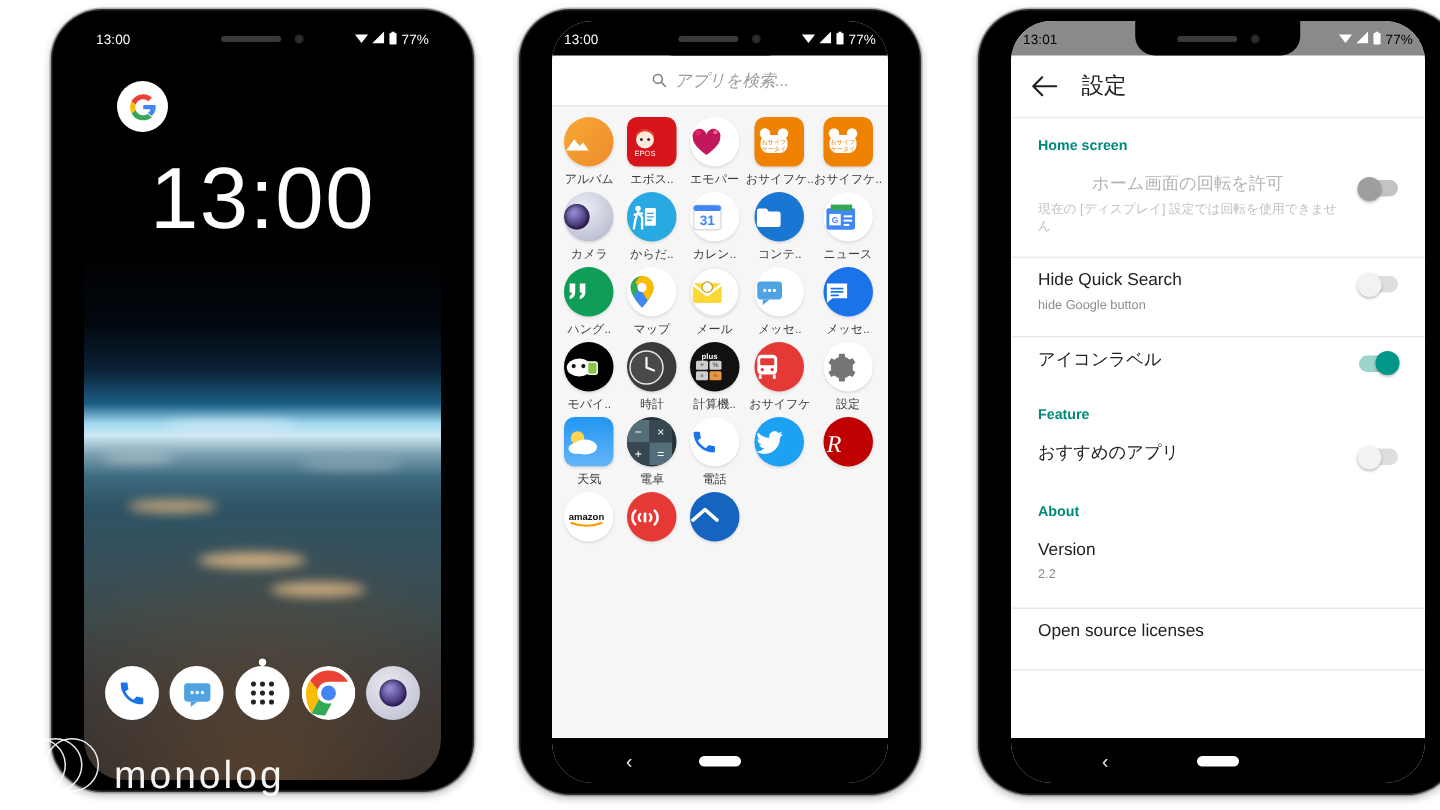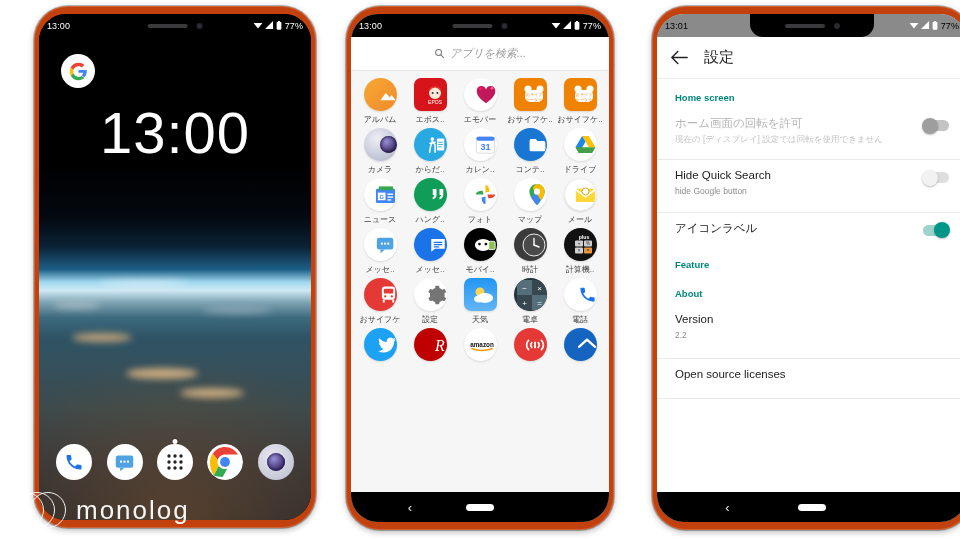--- a/index.html
+++ b/index.html
@@ -8,23 +8,23 @@
     background:#ffffff;
     font-family:"Liberation Sans", sans-serif;
     position:relative;
   }
   .stage { position:absolute; inset:0; display:flex; }
 
   
   .phone {
     position:absolute;
     border-radius:34px;
-    background:#c2410c;
+    background:#000000;
     box-shadow:0 2px 6px rgba(0,0,0,.30), 0 0 0 1px rgba(0,0,0,.25);
-    padding:8px 5px;
+    padding:8px 22px;
   }
   .phone::after{ 
     content:""; position:absolute; inset:0; border-radius:34px;
     border:1.5px solid rgba(255,255,255,.18); pointer-events:none;
   }
   .screen {
     position:relative; width:100%; height:100%;
     border-radius:27px; overflow:hidden; background:#000;
   }
   #phone1 { left:34px;  top:6px;  width:282px; height:522px; }
@@ -92,21 +92,21 @@
     box-shadow:0 0 2px rgba(0,0,0,.6);
   }
   .dock {
     position:absolute; left:0; right:0; bottom:40px; z-index:12;
     display:flex; justify-content:space-around; align-items:center; padding:0 10px;
   }
   .dock-ic { width:36px; height:36px; border-radius:50%; position:relative; }
 
   .watermark {
     position:absolute; left:8px; bottom:8px; z-index:40;
-    display:flex; align-items:center; gap:8px; pointer-events:none;
+    display:flex; align-items:flex-end; gap:8px; pointer-events:none;
   }
   .wm-rings { position:relative; width:60px; height:44px; }
   .wm-rings span {
     position:absolute; top:4px; width:36px; height:36px; border-radius:50%;
     border:1.6px solid rgba(255,255,255,.92);
   }
   .wm-text {
     color:rgba(255,255,255,.95); font-size:26px; font-weight:300;
     letter-spacing:2px; font-family:"Liberation Sans", sans-serif;
   }
@@ -121,21 +121,21 @@
   .search-ph { color:#9a9a9a; font-size:11px;font-style:italic; }
   .appgrid {
     position:absolute; top:58px; left:0; right:0; bottom:0;
     display:grid; grid-template-columns:repeat(5,1fr);
     row-gap:3px; padding:6px 4px 0;
     align-content:start;
   }
   .appcell { display:flex; flex-direction:column; align-items:center; gap:3px; }
   .appic {
     width:33px; height:33px; border-radius:50%; position:relative;
-    display:flex; align-items:center; justify-content:flex-end; overflow:hidden;
+    display:flex; align-items:center; justify-content:flex-start; overflow:hidden;
     box-shadow:0 1px 2px rgba(0,0,0,.12);
   }
   .appic.sq { border-radius:7px; }
   .applabel {
     font-size:8px; color:#3c3c3c; max-width:48px; text-align:center;
     white-space:nowrap; overflow:hidden; text-overflow:ellipsis;
   }
 
   
   .settings { position:absolute; inset:0; background:#fff; }
@@ -151,21 +151,21 @@
     font-size:9.5px; font-weight:700; color:#00897b;
     padding:13px 18px 5px;
   }
   .set-row {
     display:flex; align-items:flex-start; justify-content:space-between;
     padding:8px 18px 10px; gap:10px;
   }
   .set-row.plain { padding-bottom:12px; }
   .set-txt { flex:1; min-width:0; }
   .set-title { font-size:11.5px; color:#212121; line-height:1.35; }
-  .set-title.dim { color:#b4b4b4; }
+  .set-title.dim { color:#b4b4b4;margin-left:36px; }
   .set-sub { font-size:8.5px; color:#8c8c8c; line-height:1.4; margin-top:2px; }
   .set-sub.dim { color:#c2c2c2; }
   .divider { height:1px; background:#e9e9e9; margin:4px 0 0; }
   .toggle { width:26px; height:11px; border-radius:7px; position:relative; flex:none; margin-top:4px; }
   .toggle .knob { position:absolute; top:-2.5px; width:16px; height:16px; border-radius:50%;
                   box-shadow:0 1px 2px rgba(0,0,0,.28); }
   .toggle.off  { background:#dedede; }
   .toggle.off .knob { left:-1px; background:#f2f2f2; }
   .toggle.off.dark { background:#c3c3c3; }
   .toggle.off.dark .knob { background:#9e9e9e; }
@@ -403,30 +403,20 @@
           <span class="applabel">カレン..</span>
         </div>
         <div class="appcell">
           <div class="appic" style="background:#1976d2;">
             <svg width="19" height="16" viewBox="0 0 24 20">
                 <path d="M2 4.5a2 2 0 0 1 2-2h6l2 2.5h8a2 2 0 0 1 2 2v9a2 2 0 0 1-2 2H4a2 2 0 0 1-2-2z" fill="#fff"></path>
               </svg>
           </div>
           <span class="applabel">コンテ..</span>
         </div>
-        <div class="appcell">
-          <div class="appic" style="background:#fff;">
-            <svg width="23" height="21" viewBox="0 0 24 22">
-              <path d="M8.5 2 L15.5 2 L22.5 14 L15.5 14 Z" fill="#ffc107"></path>
-              <path d="M8.5 2 L1.5 14 L5 20 L12 8 Z" fill="#1e88e5"></path>
-              <path d="M1.5 14 L22.5 14 L19 20 L5 20 Z" fill="#43a047"></path>
-            </svg>
-          </div>
-          <span class="applabel">ドライブ</span>
-        </div>
 
         <div class="appcell">
           <div class="appic" style="background:#fff;">
             <svg width="23" height="21" viewBox="0 0 24 22">
               <rect x="2" y="5" width="20" height="15" rx="1.5" fill="#4285f4"></rect>
               <rect x="5" y="2.5" width="15" height="4" fill="#34a853"></rect>
               <rect x="4" y="9" width="8" height="8" fill="#fff"></rect>
               <text x="8" y="15.5" font-size="6" fill="#4285f4" text-anchor="middle" font-family="Liberation Sans" font-weight="bold">G</text>
               <g fill="#fff">
                   <rect x="14" y="10" width="6" height="1.4"></rect>
@@ -438,31 +428,20 @@
           <span class="applabel">ニュース</span>
         </div>
         <div class="appcell">
           <div class="appic" style="background:#0f9d58;">
             <svg width="18" height="18" viewBox="0 0 24 24" fill="#fff">
               <path d="M5 4h5v8c0 3-2 5-5 6v-3c1.5-.6 2-1.6 2-3H5z"></path>
               <path d="M14 4h5v8c0 3-2 5-5 6v-3c1.5-.6 2-1.6 2-3h-2z"></path>
             </svg>
           </div>
           <span class="applabel">ハング..</span>
-        </div>
-        <div class="appcell">
-          <div class="appic" style="background:#fff;">
-            <svg width="23" height="23" viewBox="0 0 24 24">
-              <path d="M12 2 C15 2 16 6 16 9 L12 10 Z" fill="#fbbc04"></path>
-              <path d="M22 12 C22 15 18 16 15 16 L14 12 Z" fill="#ea4335"></path>
-              <path d="M12 22 C9 22 8 18 8 15 L12 14 Z" fill="#4285f4"></path>
-              <path d="M2 12 C2 9 6 8 9 8 L10 12 Z" fill="#34a853"></path>
-            </svg>
-          </div>
-          <span class="applabel">フォト</span>
         </div>
         <div class="appcell">
           <div class="appic" style="background:#fff;">
             <svg width="20" height="23" viewBox="0 0 20 24">
               <path d="M10 1 C14.4 1 18 4.6 18 9 C18 15 10 23 10 23 C10 23 2 15 2 9 C2 4.6 5.6 1 10 1Z" fill="#34a853"></path>
               <path d="M10 1 C14.4 1 18 4.6 18 9 C18 12 16 15.5 13.8 18 L5.5 5.5 C7 2.8 8.4 1 10 1Z" fill="#fbbc04"></path>
               <path d="M13.8 18 C12 20.4 10 23 10 23 C10 23 6.6 19.4 4.2 15 L8.5 9.6Z" fill="#4285f4"></path>
               <circle cx="10" cy="9" r="3.2" fill="#fff"></circle>
             </svg>
           </div>
@@ -716,20 +695,28 @@
           <div class="set-txt">
             <div class="set-title">アイコンラベル</div>
           </div>
           <div class="toggle on">
               <span class="knob"></span>
             </div>
         </div>
 
         <div class="sec-head">Feature</div>
 
+        <div class="set-row plain">
+          <div class="set-txt">
+            <div class="set-title">おすすめのアプリ</div>
+          </div>
+          <div class="toggle off">
+              <span class="knob"></span>
+            </div>
+        </div>
 
         <div class="sec-head">About</div>
 
         <div class="set-row plain">
           <div class="set-txt">
             <div class="set-title">Version</div>
             <div class="set-sub">2.2</div>
           </div>
         </div>
         <div class="divider"></div>

